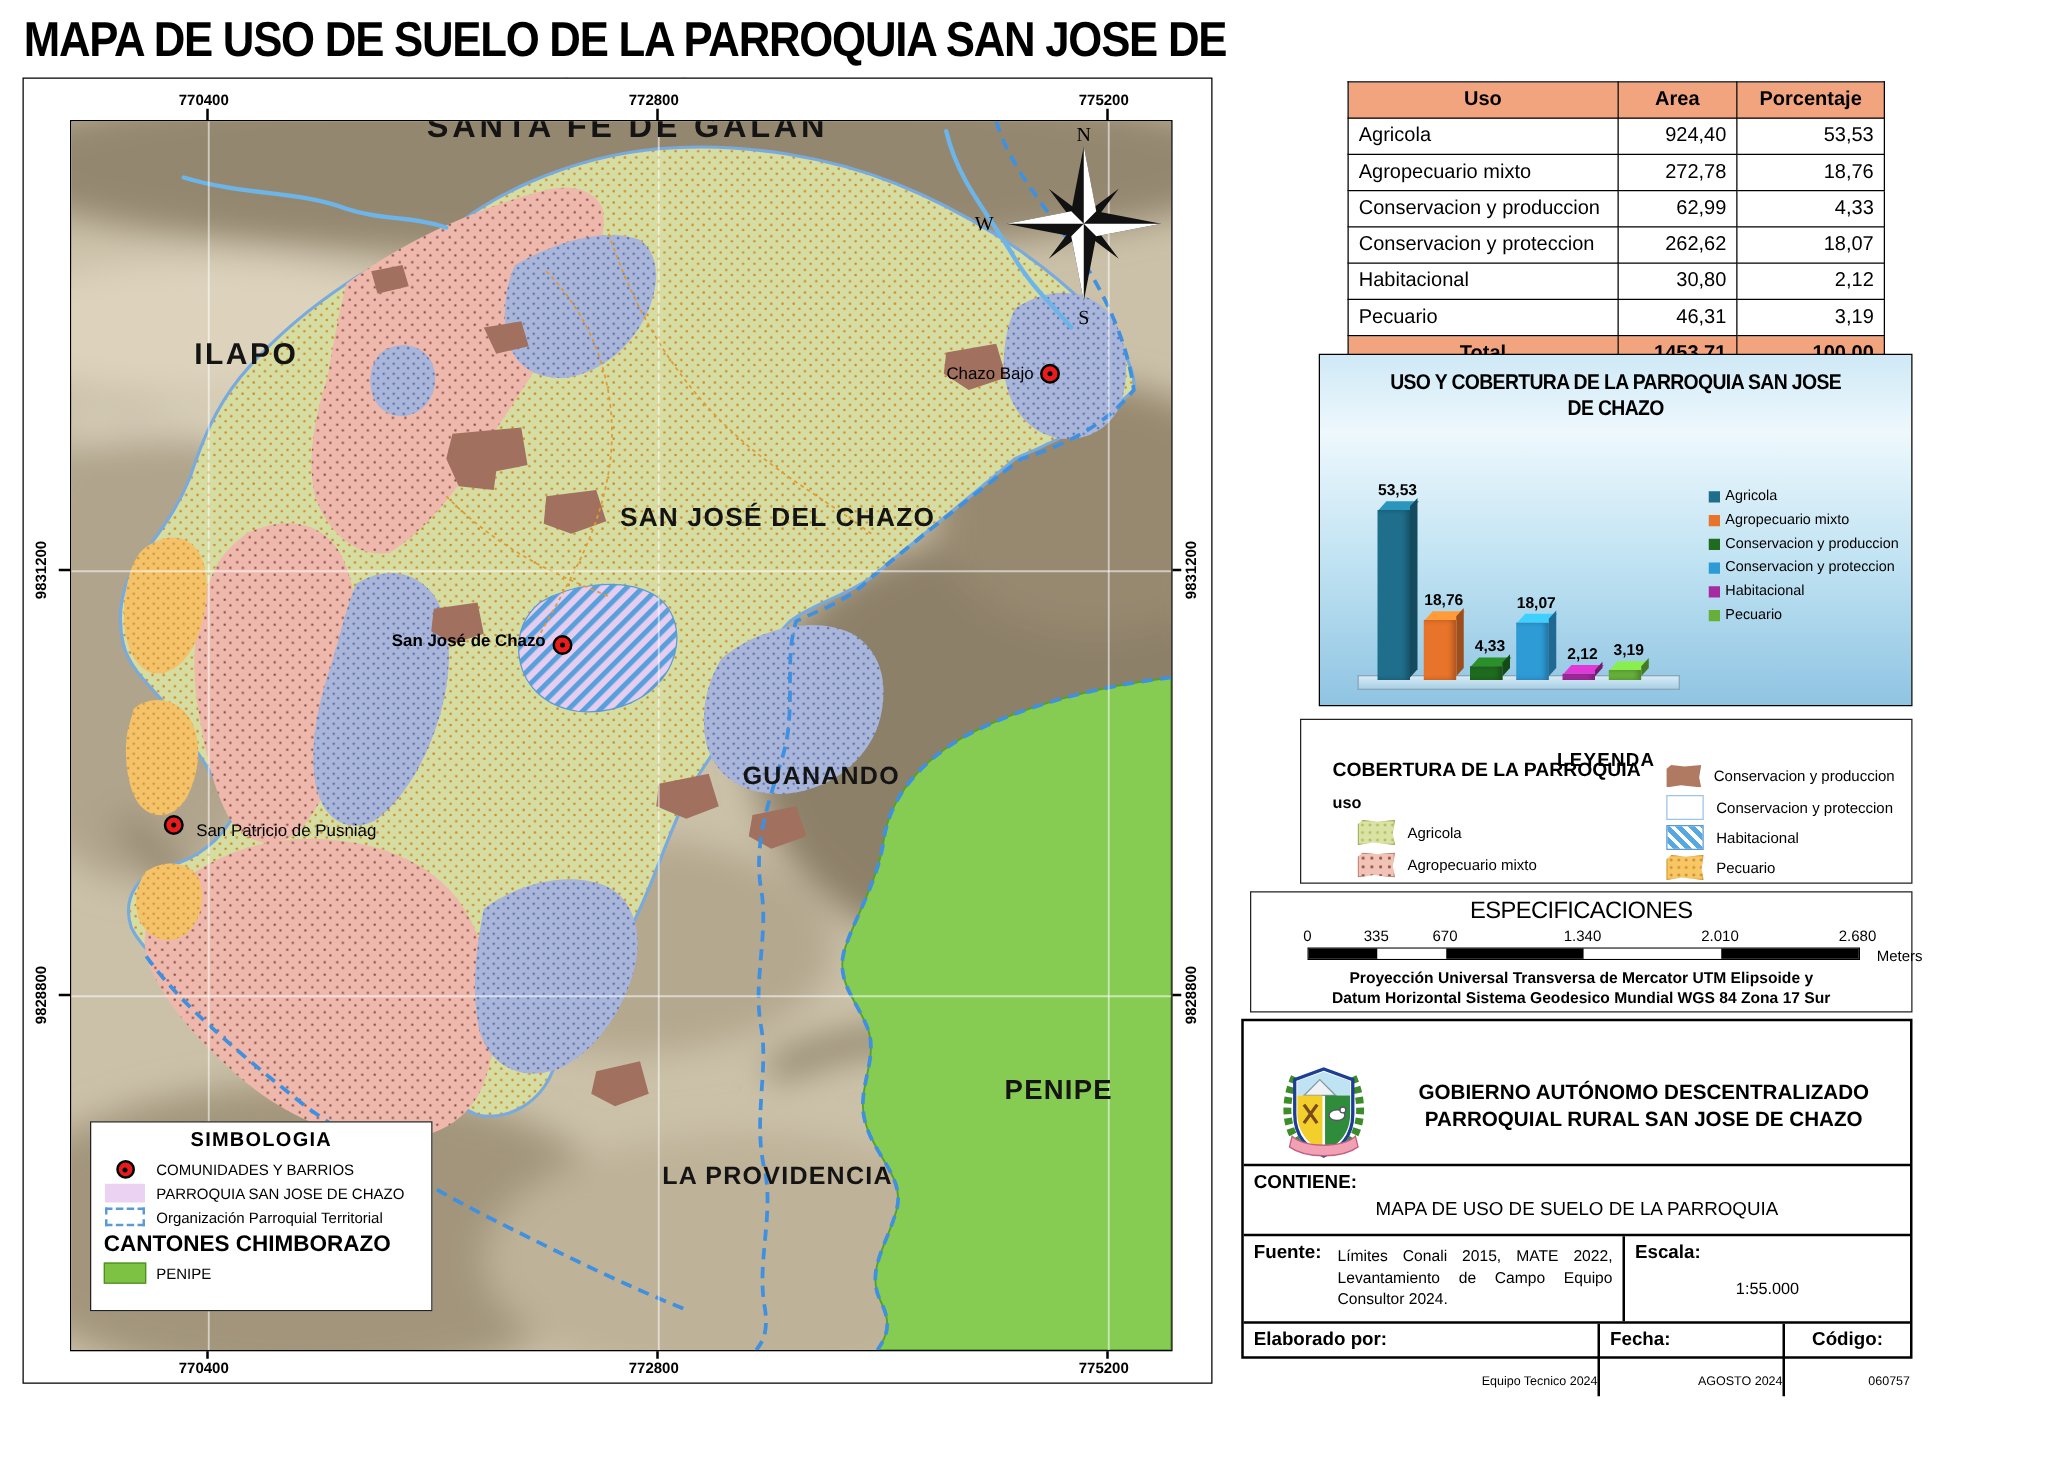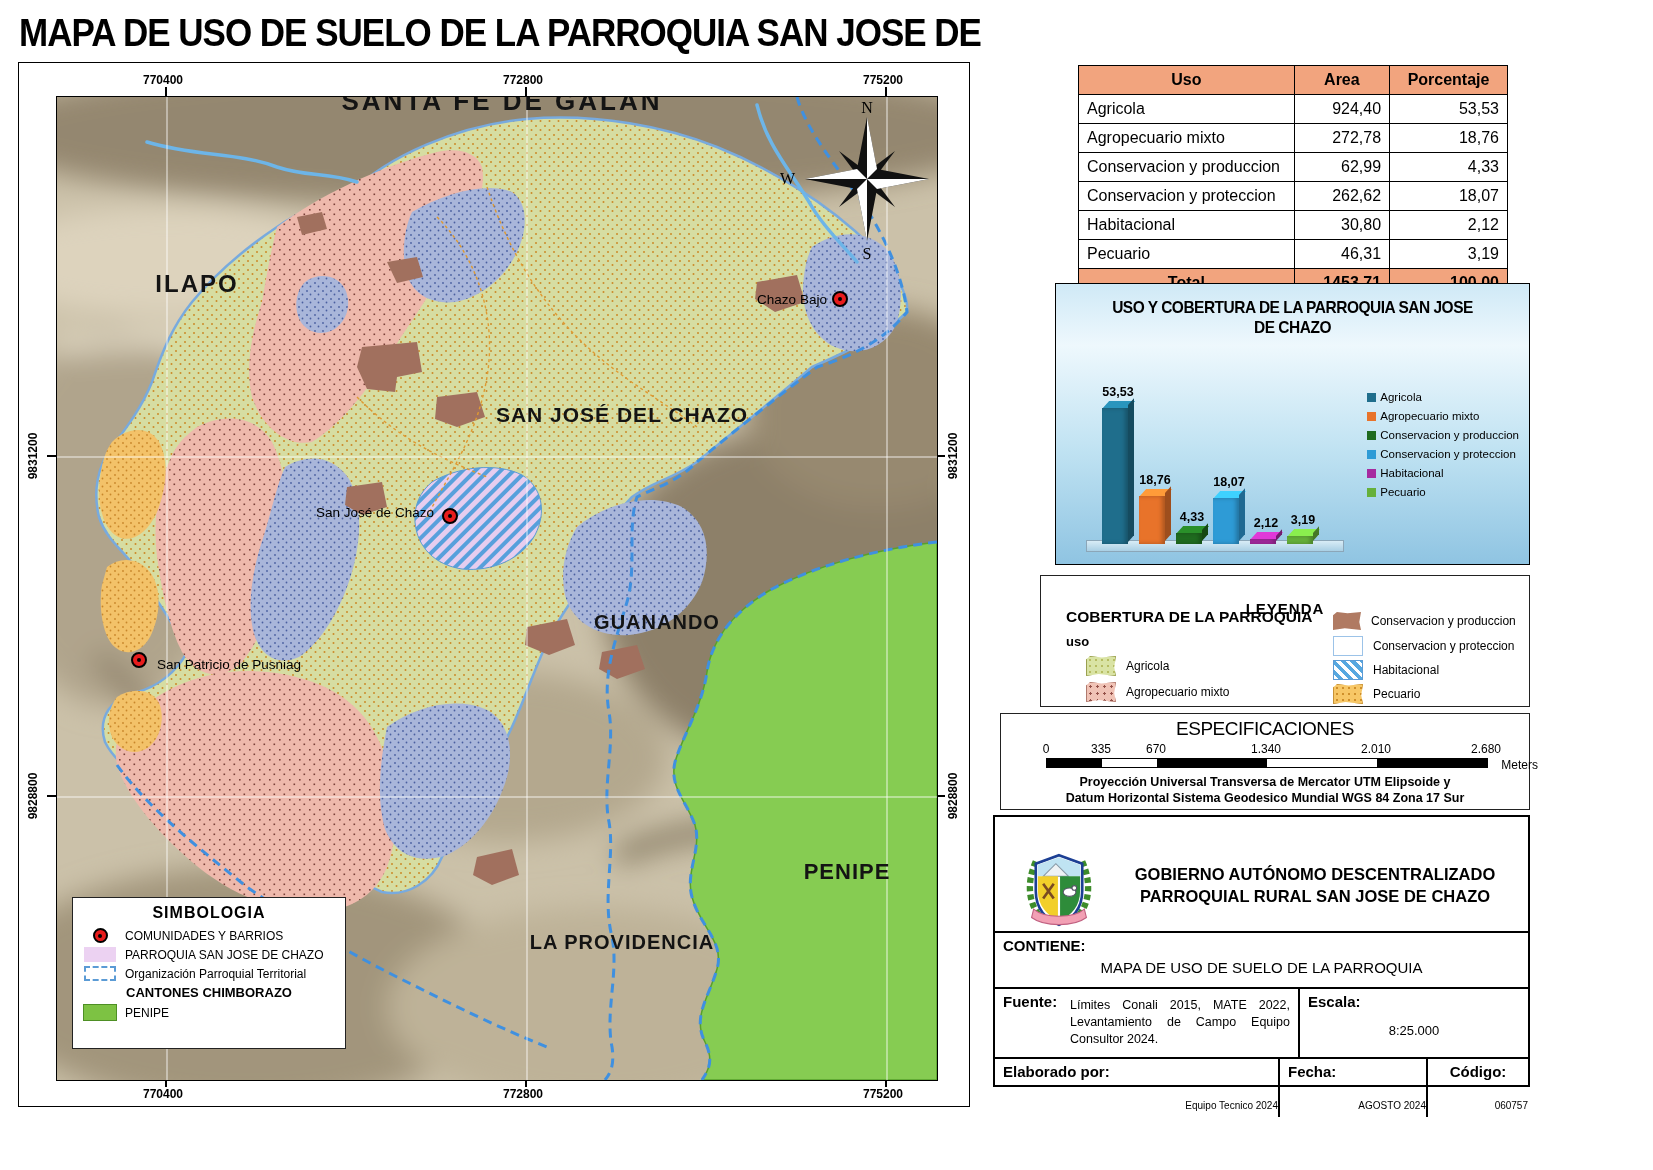--- a/index.html
+++ b/index.html
@@ -21,21 +21,21 @@
   #simbologia{position:absolute;left:15px;top:800px;width:274px;height:152px;background:#fff;border:1.5px solid #222;padding:6px 10px;box-sizing:border-box;}
   #simbologia .sim-title{text-align:center;font-weight:bold;font-size:16px;letter-spacing:1px;margin-bottom:6px;}
   .sim-row{display:flex;align-items:center;margin:4px 0;font-size:12px;}
   .sim-sym{width:34px;display:flex;justify-content:center;margin-right:8px;flex:0 0 34px;}
   .sim-dot{width:11px;height:11px;border-radius:50%;background:#e81c1c;border:2.5px solid #000;position:relative;}
   .sim-dot::after{content:"";position:absolute;left:50%;top:50%;width:4px;height:4px;border-radius:50%;background:#000;transform:translate(-50%,-50%);}
   .sim-swatch{width:32px;height:15px;}
   .sw-parroquia{background:#ecd2f2;}
   .sw-org{background:#fff;border:2.5px dashed #5b9bd5;width:28px;height:11px;}
   .sw-penipe{background:#7dc243;border:1px solid #4e8f24;}
-  .sim-sub{font-weight:bold;font-size:13px;margin:4px 0 2px 0;text-align:center;}
+  .sim-sub{font-weight:bold;font-size:18px;margin:4px 0 2px 0;}
   
   #uso-table{position:absolute;left:1078px;top:65px;width:430px;border-collapse:collapse;font-size:16px;}
   #uso-table td,#uso-table th{border:1.8px solid #000;padding:2px 8px;height:24px;}
   #uso-table th{background:#F2A47E;font-weight:bold;text-align:center;}
   #uso-table td.num{text-align:right;}
   #uso-table tr.total td{background:#F2A47E;font-weight:bold;text-align:center;}
   #uso-table tr.total td.num{text-align:right;}
   
   #chart-box{position:absolute;left:1055px;top:283px;width:475px;height:282px;border:1.5px solid #000;background:linear-gradient(180deg,#cfe9f6 0%,#eef8fd 22%,#bfe2f2 60%,#8fc4e2 100%);box-sizing:border-box;}
   #chart-title{position:absolute;left:0;top:14px;width:100%;text-align:center;font-weight:bold;font-size:15.5px;letter-spacing:-0.5px;line-height:1.25;transform:scaleY(1.1);}
@@ -255,21 +255,21 @@
     <div class="region-label" style="left:445px;top:4px;font-size:26px;letter-spacing:3px;">SANTA FE DE GALAN</div>
     <div class="region-label" style="left:140px;top:187px;font-size:24px;letter-spacing:2px;">ILAPO</div>
     <div class="region-label" style="left:565px;top:276px;font-size:21px;letter-spacing:1px;margin-top:42px;">SAN JOSÉ DEL CHAZO</div>
     <div class="region-label" style="left:600px;top:525px;font-size:20px;letter-spacing:1px;">GUANANDO</div>
     <div class="region-label" style="left:790px;top:775px;font-size:22px;letter-spacing:1px;">PENIPE</div>
     <div class="region-label" style="left:565px;top:845px;font-size:20px;letter-spacing:1px;">LA PROVIDENCIA</div>
 
     
     <div class="pt-label" style="left:735px;top:202px;">Chazo Bajo</div>
     <div class="pt" style="left:783px;top:202px;"></div>
-    <div class="pt-label" style="left:318px;top:415px;">San José de Chazo</div>
+    <div class="pt-label" style="left:318px;top:415px;font-weight:bold;">San José de Chazo</div>
     <div class="pt" style="left:393px;top:419px;"></div>
     <div class="pt" style="left:82px;top:563px;"></div>
     <div class="pt-label" style="left:172px;top:567px;">San Patricio de Pusniag</div>
 
     
     <div id="simbologia">
       <div class="sim-title">SIMBOLOGIA</div>
       <div class="sim-row">
         <span class="sim-sym">
             <span class="sim-dot"></span>
@@ -494,21 +494,21 @@
     <div class="contiene-label">CONTIENE:</div>
     <div class="contiene-value">MAPA DE USO DE SUELO DE LA PARROQUIA</div>
   </div>
   <div class="info-row3">
     <div class="cell c-fuente">
       <span class="lbl">Fuente:</span>
       <div class="fuente-text">Límites Conali 2015, MATE 2022, Levantamiento de Campo Equipo Consultor 2024.</div>
     </div>
     <div class="cell c-escala">
       <span class="lbl">Escala:</span>
-      <div class="escala-value">8:25.000</div>
+      <div class="escala-value">1:55.000</div>
     </div>
   </div>
   <div class="info-row4">
     <div class="cell c-elab">
       <span class="lbl">Elaborado por:</span>
       <div class="val-center">Equipo Tecnico 2024</div>
     </div>
     <div class="cell c-fecha">
       <span class="lbl">Fecha:</span>
       <div class="val-center">AGOSTO 2024</div>

